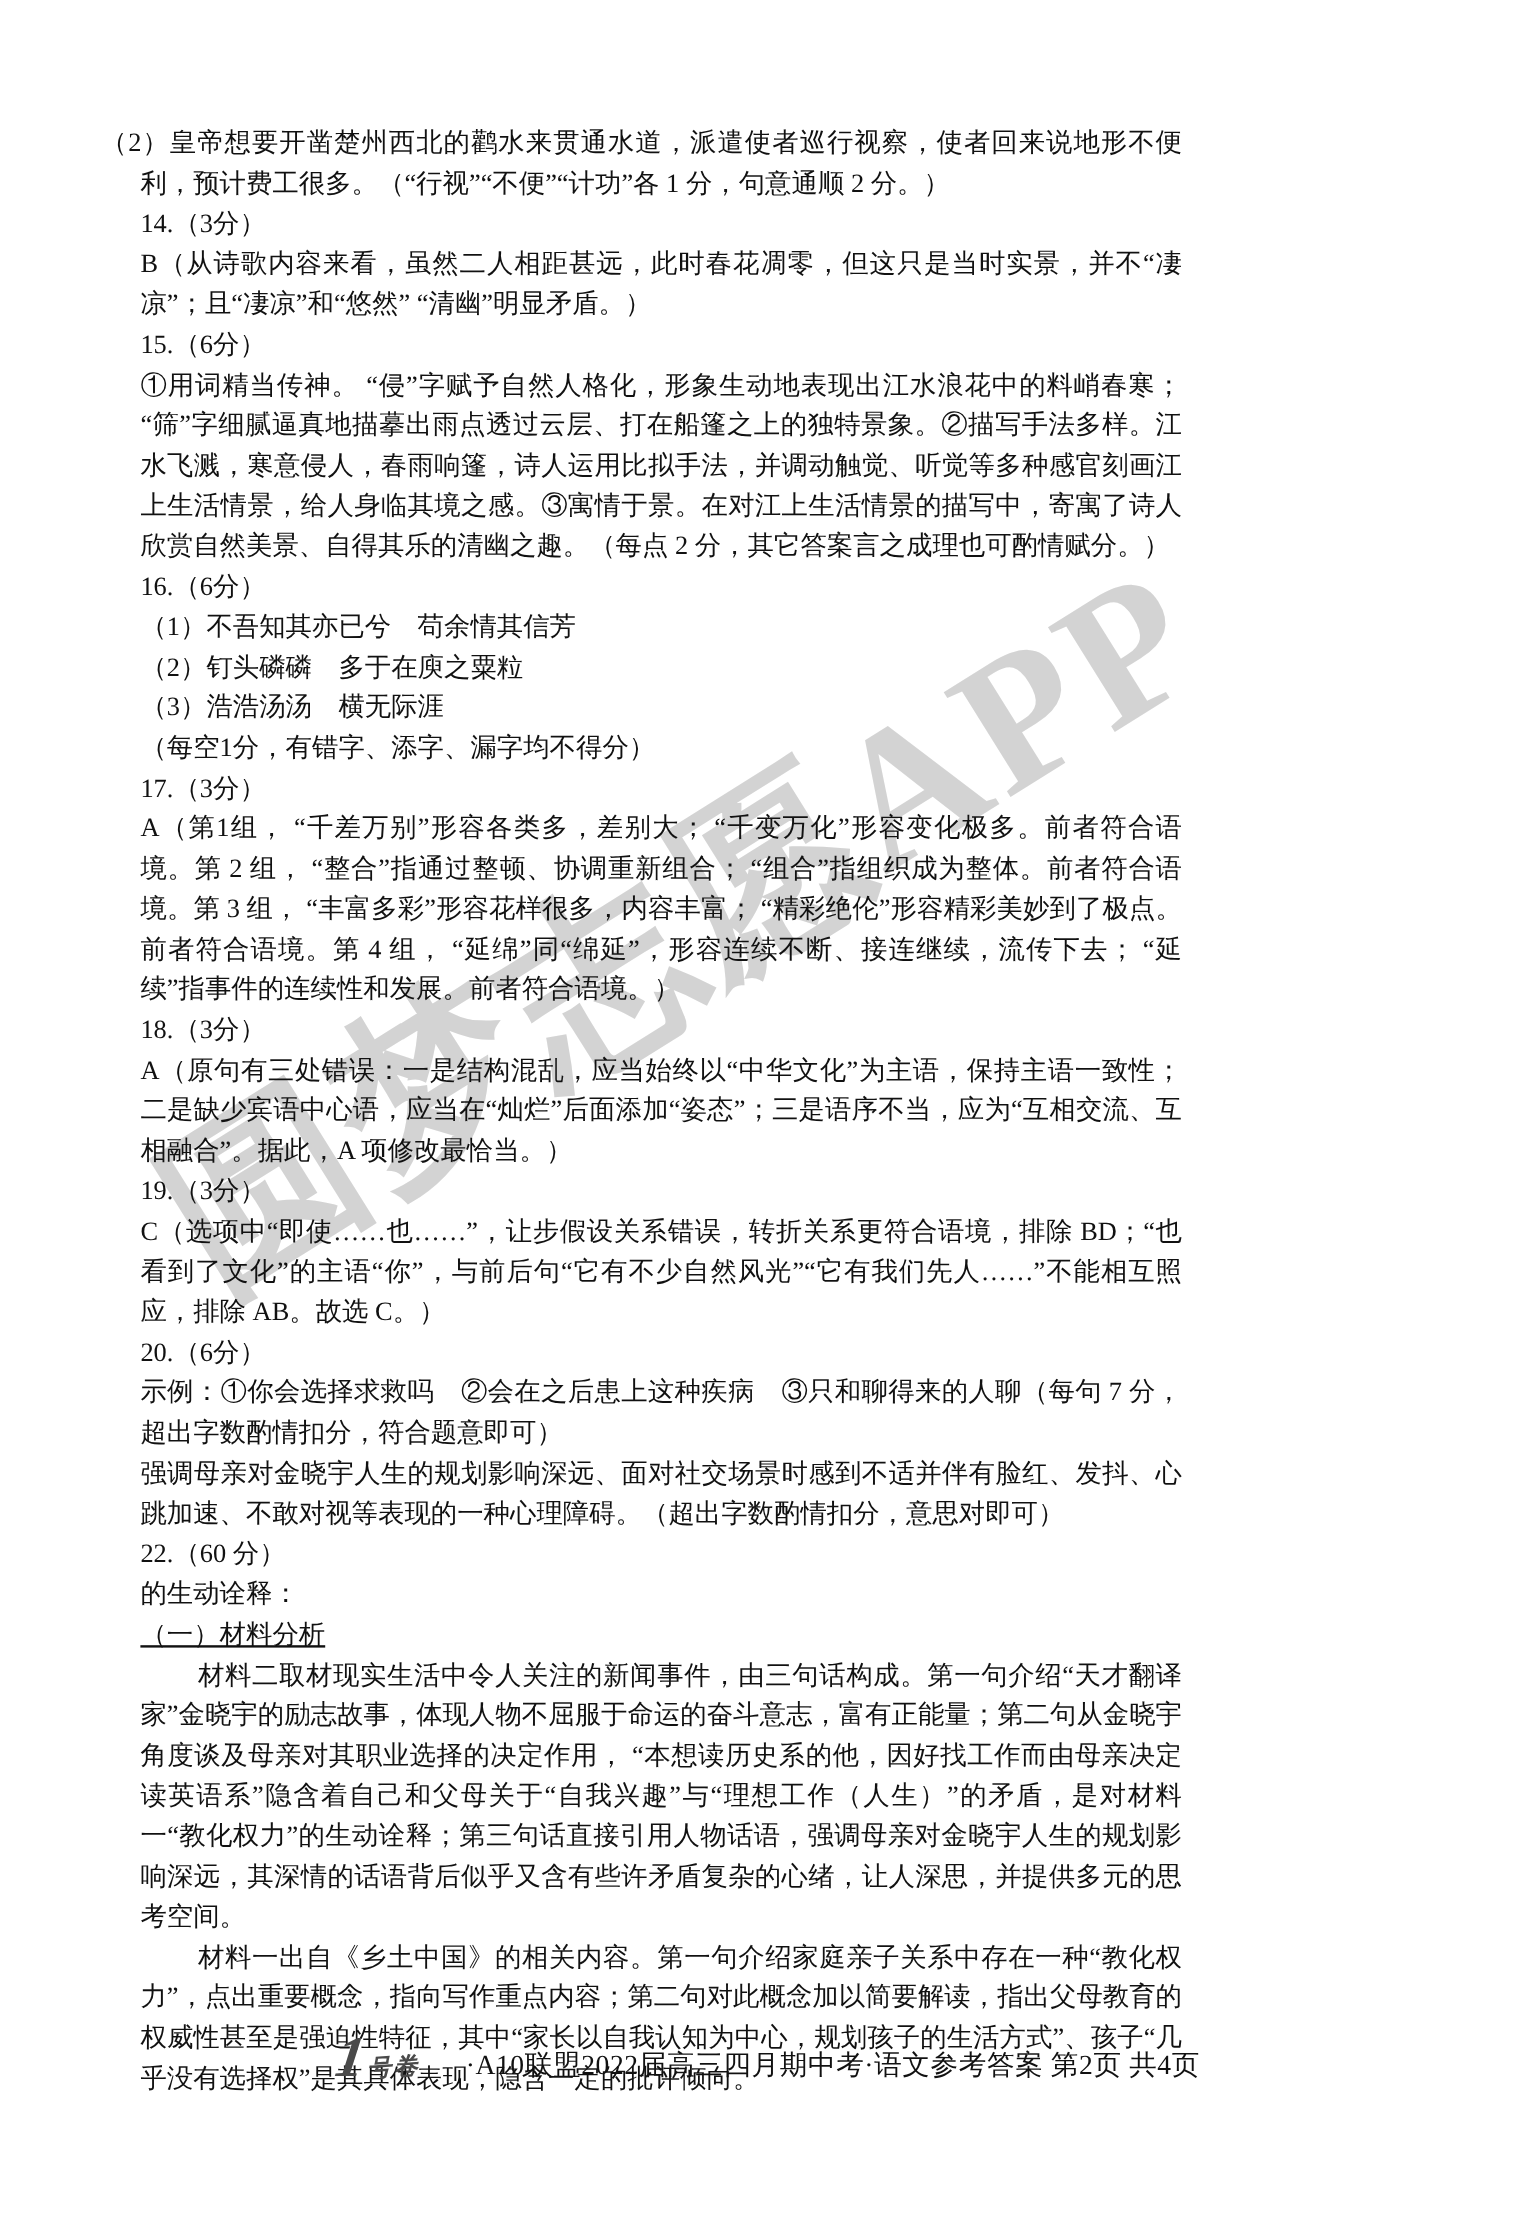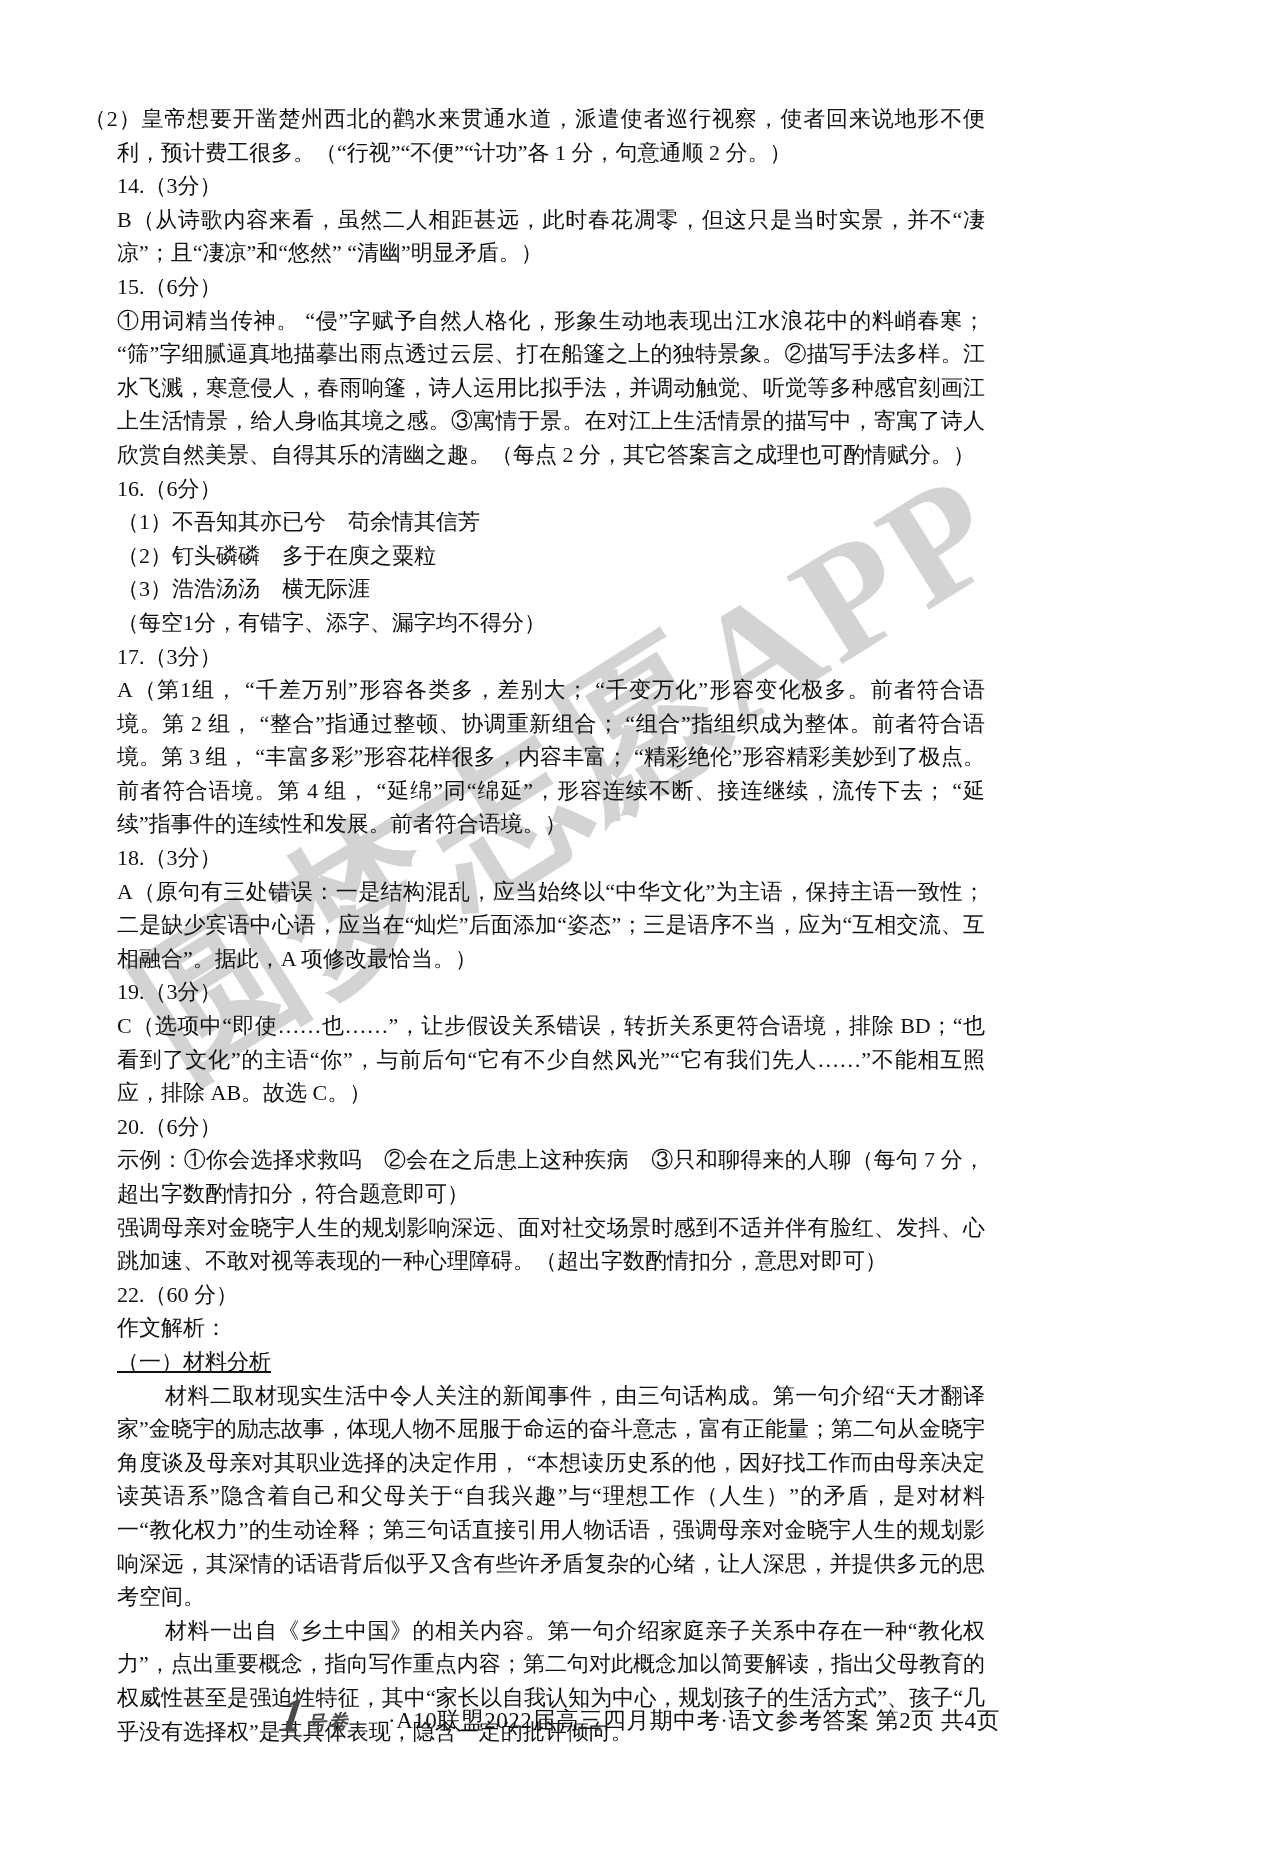--- a/index.html
+++ b/index.html
@@ -126,21 +126,21 @@
     <p class="q-head">20.（6分）</p>
     <p class="ans-para">示例：①你会选择求救吗　②会在之后患上这种疾病　③只和聊得来的人聊（每句 7 分，超出字数酌情扣分，符合题意即可）</p>
   </div>
 
   <div>
     <p class="ans-para">强调母亲对金晓宇人生的规划影响深远、面对社交场景时感到不适并伴有脸红、发抖、心跳加速、不敢对视等表现的一种心理障碍。（超出字数酌情扣分，意思对即可）</p>
   </div>
 
   <div>
     <p class="q-head">22.（60 分）</p>
-    <p class="sub-label">作文解析：</p>
+    <p class="sub-label">的生动诠释：</p>
     <p class="sec-label">（一）材料分析</p>
     <p class="essay-para">材料二取材现实生活中令人关注的新闻事件，由三句话构成。第一句介绍“天才翻译家”金晓宇的励志故事，体现人物不屈服于命运的奋斗意志，富有正能量；第二句从金晓宇角度谈及母亲对其职业选择的决定作用， “本想读历史系的他，因好找工作而由母亲决定读英语系”隐含着自己和父母关于“自我兴趣”与“理想工作（人生）”的矛盾，是对材料一“教化权力”的生动诠释；第三句话直接引用人物话语，强调母亲对金晓宇人生的规划影响深远，其深情的话语背后似乎又含有些许矛盾复杂的心绪，让人深思，并提供多元的思考空间。</p>
     <p class="essay-para">材料一出自《乡土中国》的相关内容。第一句介绍家庭亲子关系中存在一种“教化权力”，点出重要概念，指向写作重点内容；第二句对此概念加以简要解读，指出父母教育的权威性甚至是强迫性特征，其中“家长以自我认知为中心，规划孩子的生活方式”、孩子“几乎没有选择权”是其具体表现，隐含一定的批评倾向。</p>
   </div>
 
 </div>
 
 <div class="footer">
   <span class="brand">
     <span class="brand-one">1</span>

